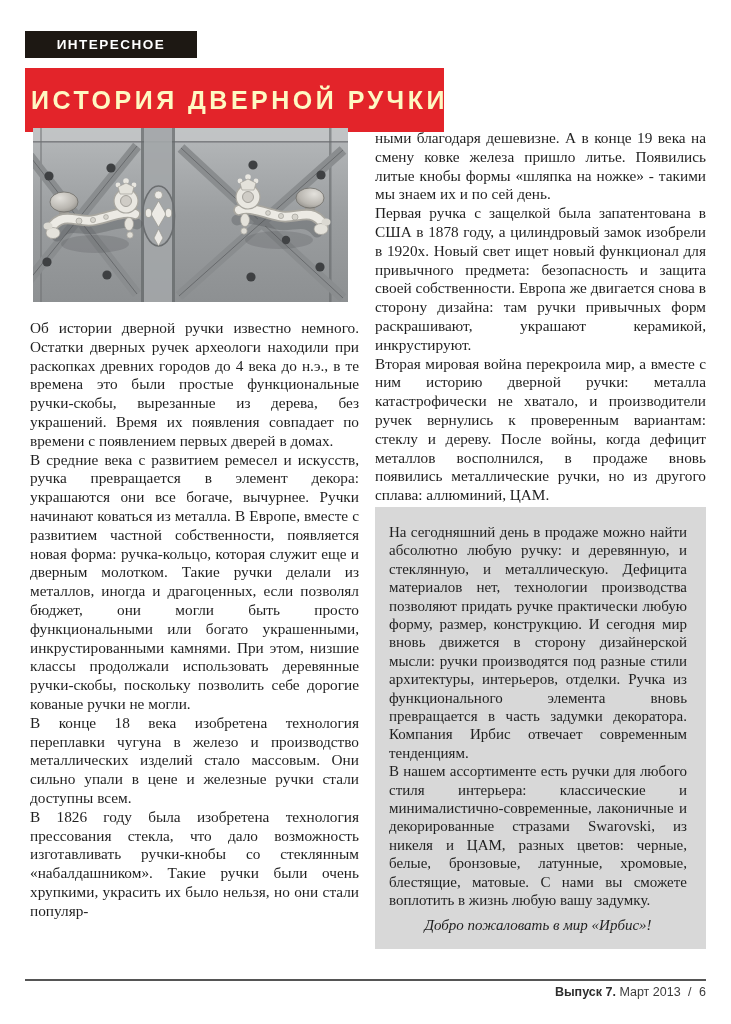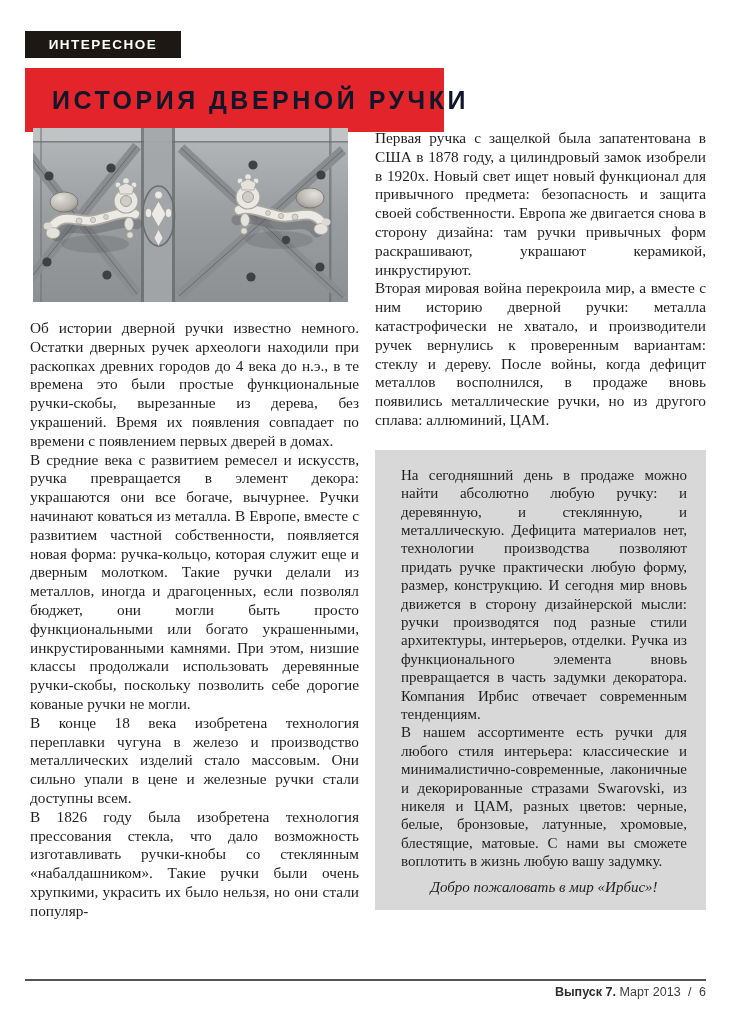--- a/index.html
+++ b/index.html
@@ -2,48 +2,48 @@
 <html lang="ru"><head>
 <meta charset="utf-8">
 <style>
   html,body { margin:0; padding:0; background:#ffffff; }
   .page {
     position:relative; width:731px; height:1024px; background:#ffffff;
     overflow:hidden; font-family:"Liberation Serif", serif;
   }
   
   .tag {
-    position:absolute; left:25px; top:31px; width:156px; height:27px;
+    position:absolute; left:25px; top:31px; width:172px; height:27px;
     background:#1d1813; color:#fff;
     font-family:"Liberation Sans", sans-serif; font-weight:bold;
     font-size:13.5px; letter-spacing:1.5px;
     display:flex; align-items:center; justify-content:center;
   }
   .title-banner {
     position:absolute; left:25px; top:68px; width:419px; height:64px;
-    background:#e3242a; color:#0f172a;
+    background:#e3242a; color:#fef9c3;
     font-family:"Liberation Sans", sans-serif; font-weight:bold;
     font-size:25px; letter-spacing:3.5px;
-    display:flex; align-items:center; padding-left:27px; box-sizing:border-box;
+    display:flex; align-items:center; padding-left:6px; box-sizing:border-box;
     white-space:nowrap;
   }
   
   .col-left  { position:absolute; left:30px;  top:128px; width:329px; }
   .col-right { position:absolute; left:375px; top:129px; width:331px; }
   .photo-wrap { margin-left:3px; width:315px; height:174px; }
   .photo-wrap svg { display:block; }
   .body-text { margin-top:17px; }
   .body-text p, .col-right .flow p {
     margin:0; text-align:justify; hyphens:auto;
     font-size:15.3px; line-height:18.8px; color:#1f1f1f;
   }
   
   .graybox {
-    background:#d8d8d8; margin-top:20px;
-    padding:16px 19px 14px 26px; box-sizing:border-box;
+    background:#d8d8d8; margin-top:2px;
+    padding:16px 19px 14px 14px; box-sizing:border-box;
   }
   .graybox p {
     margin:0; text-align:justify; hyphens:auto;
     font-size:15px; line-height:18.4px; color:#1f1f1f;
   }
   .graybox .closing {
     text-align:center; font-weight:normal; font-style:italic; margin-top:7px;
   }
   
   .footer-rule {
@@ -166,20 +166,21 @@
     <div class="body-text">
       <p>Об истории дверной ручки известно немного. Остатки дверных ручек археологи находили при раскопках древних городов до 4 века до н.э., в те времена это были простые функциональные ручки-скобы, вырезанные из дерева, без украшений. Время их появления совпадает по времени с появлением первых дверей в домах.</p>
       <p>В средние века с развитием ремесел и искусств, ручка превращается в элемент декора: украшаются они все богаче, вычурнее. Ручки начинают коваться из металла. В Европе, вместе с развитием частной собственности, появляется новая форма: ручка-кольцо, которая служит еще и дверным молотком. Такие ручки делали из металлов, иногда и драгоценных, если позволял бюджет, они могли быть просто функциональными или богато украшенными, инкрустированными камнями. При этом, низшие классы продолжали использовать деревянные ручки-скобы, поскольку позволить себе дорогие кованые ручки не могли.</p>
       <p>В конце 18 века изобретена технология переплавки чугуна в железо и производство металлических изделий стало массовым. Они сильно упали в цене и железные ручки стали доступны всем.</p>
       <p>В 1826 году была изобретена технология прессования стекла, что дало возможность изготавливать ручки-кнобы со стеклянным «набалдашником». Такие ручки были очень хрупкими, украсить их было нельзя, но они стали популяр-</p>
     </div>
   </div>
 
   <div class="col-right">
     <div class="flow">
+      <p>ными благодаря дешевизне. А в конце 19 века на смену ковке железа пришло литье. Появились литые кнобы формы «шляпка на ножке» - такими мы знаем их и по сей день.</p>
       <p>Первая ручка с защелкой была запатентована в США в 1878 году, а цилиндровый замок изобрели в 1920х. Новый свет ищет новый функционал для привычного предмета: безопасность и защита своей собственности. Европа же двигается снова в сторону дизайна: там ручки привычных форм раскрашивают, украшают керамикой, инкрустируют.</p>
       <p>Вторая мировая война перекроила мир, а вместе с ним историю дверной ручки: металла катастрофически не хватало, и производители ручек вернулись к проверенным вариантам: стеклу и дереву. После войны, когда дефицит металлов восполнился, в продаже вновь появились металлические ручки, но из другого сплава: аллюминий, ЦАМ.</p>
     </div>
 
     <div class="graybox">
       <p>На сегодняшний день в продаже можно найти абсолютно любую ручку: и деревянную, и стеклянную, и металлическую. Дефицита материалов нет, технологии производства позволяют придать ручке практически любую форму, размер, конструкцию. И сегодня мир вновь движется в сторону дизайнерской мысли: ручки производятся под разные стили архитектуры, интерьеров, отделки. Ручка из функционального элемента вновь превращается в часть задумки декоратора. Компания Ирбис отвечает современным тенденциям.</p>
       <p>В нашем ассортименте есть ручки для любого стиля интерьера: классические и минималистично-современные, лаконичные и декорированные стразами Swarovski, из никеля и ЦАМ, разных цветов: черные, белые, бронзовые, латунные, хромовые, блестящие, матовые. С нами вы сможете воплотить в жизнь любую вашу задумку.</p>
       <p class="closing">Добро пожаловать в мир «Ирбис»!</p>
     </div>
   </div>

